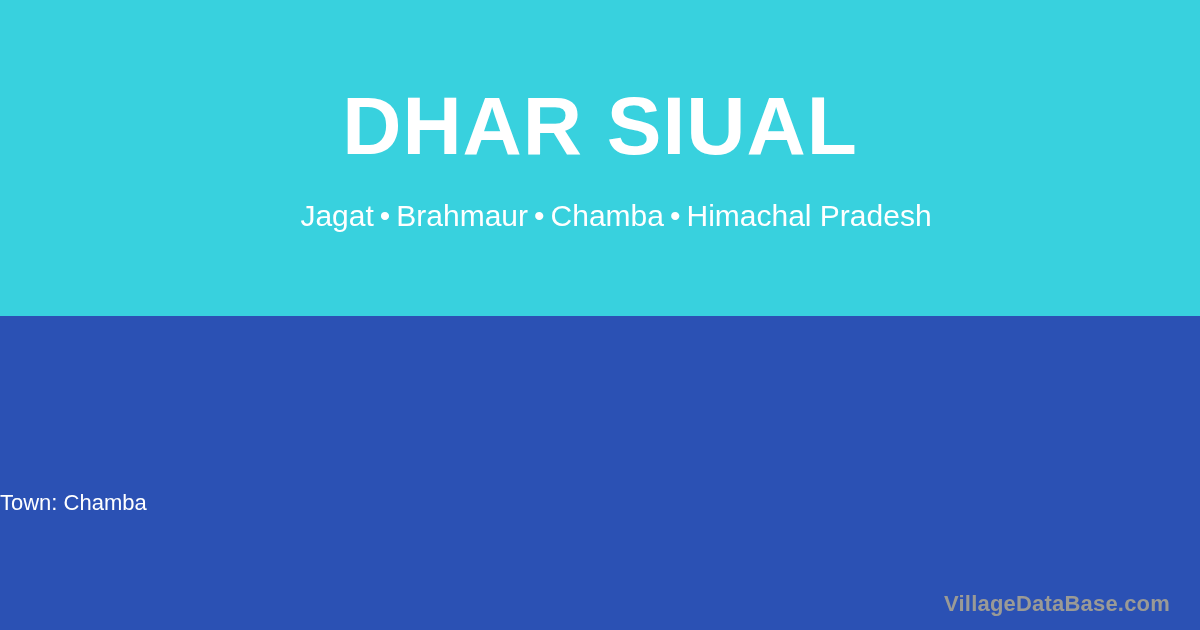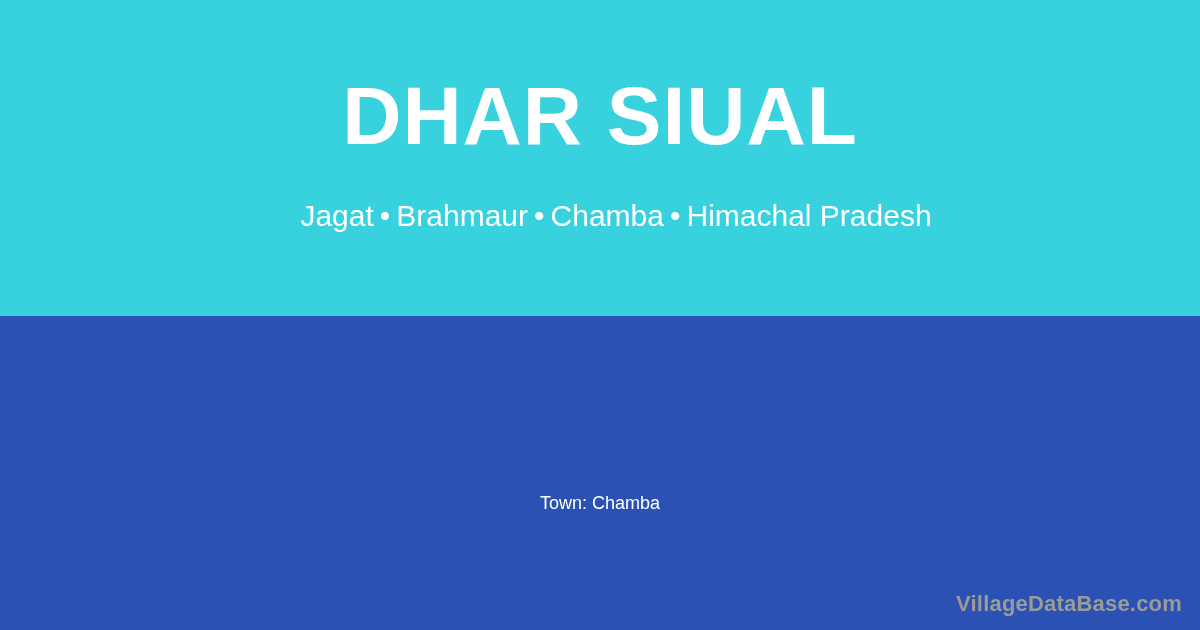--- a/index.html
+++ b/index.html
@@ -38,21 +38,21 @@
     top: 0;
     width: 1200px;
     text-align: center;
   }
 
   .title {
     margin: 0;
     padding: 0;
     position: absolute;
     left: 0;
-    top: 68px;
+    top: 78px;
     width: 1200px;
     text-align: center;
     font-size: 82px;
     line-height: 96px;
     font-weight: 700;
     letter-spacing: 1px;
     color: #ffffff;
     white-space: nowrap;
   }
 
@@ -85,31 +85,30 @@
     height: 314px;
     background: #2b51b4;
     box-sizing: border-box;
   }
 
   .town-line {
     position: absolute;
     left: 0;
     top: 172px;
     width: 1200px;
-    text-align: center;
-    font-size: 18px;
+    font-size: 22px;
     line-height: 30px;
     font-weight: 400;
     color: #ffffff;
     white-space: nowrap;
   }
 
   .watermark {
     position: absolute;
-    right: 18px;
+    right: 30px;
     bottom: 12px;
     font-size: 22px;
     line-height: 28px;
     font-weight: 700;
     color: #9a9a96;
     white-space: nowrap;
     letter-spacing: 0.2px;
   }
 </style>
 </head>

